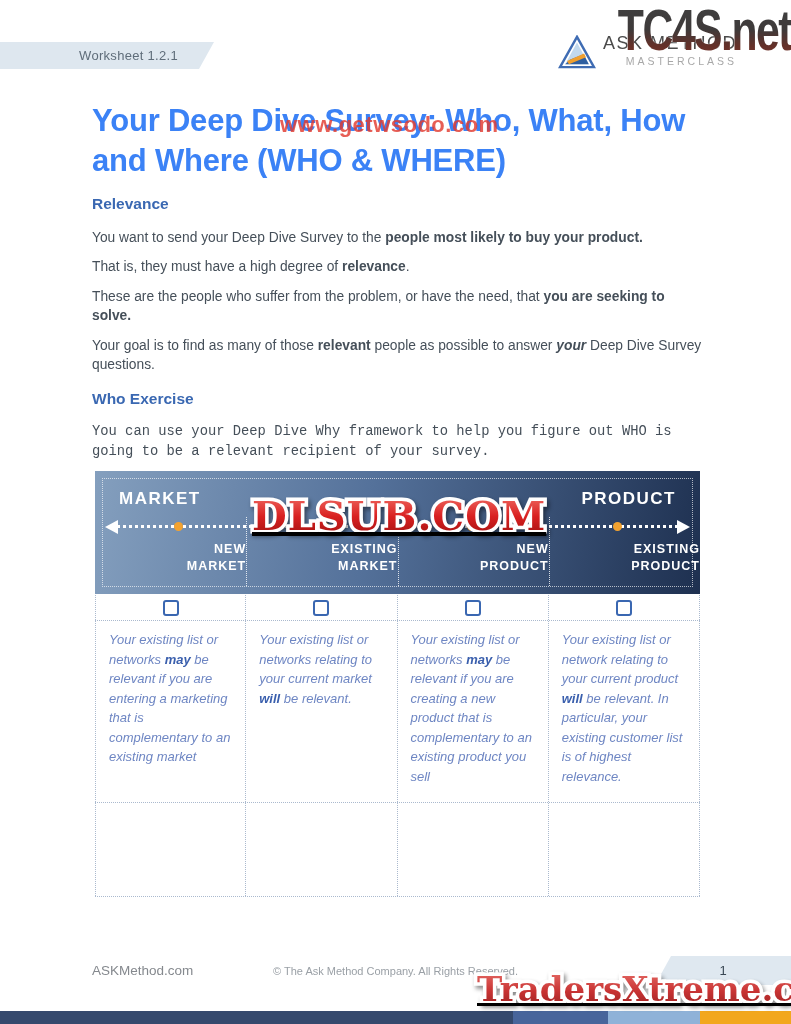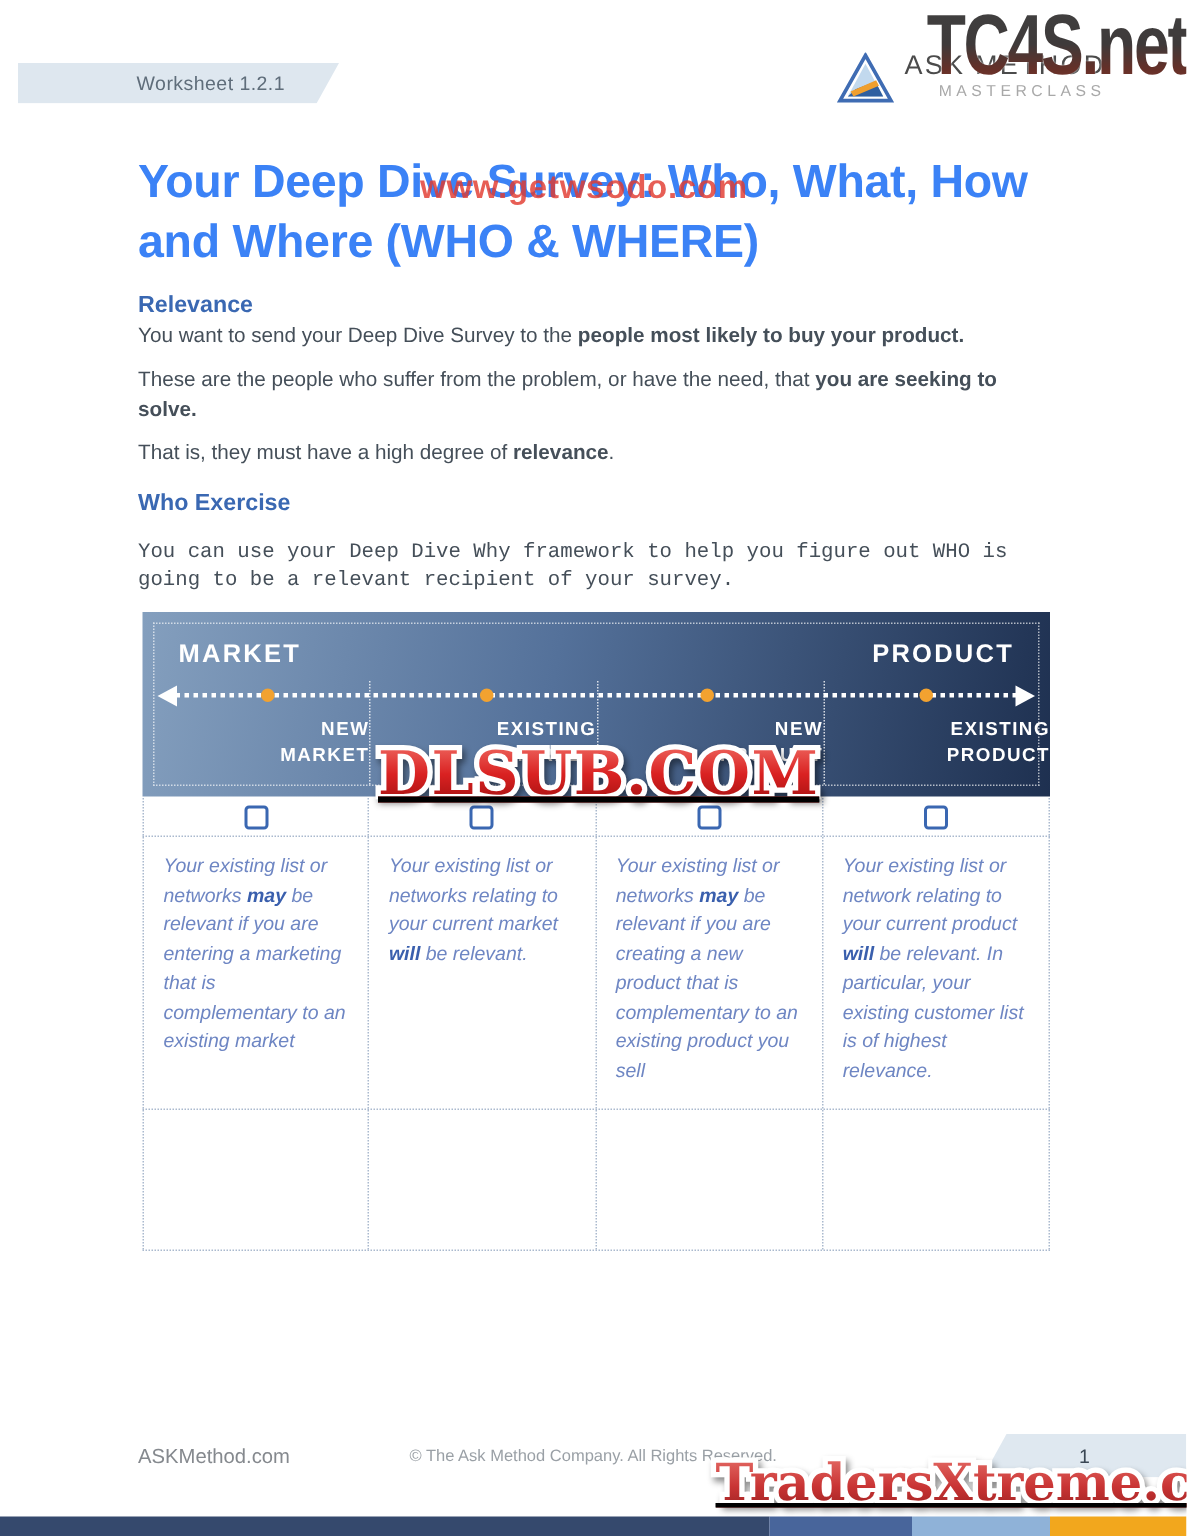--- a/index.html
+++ b/index.html
@@ -3,21 +3,21 @@
 <meta charset="utf-8">
 <style>
   html,body{margin:0;padding:0;}
   body{
     width:791px;height:1024px;position:relative;overflow:hidden;
     background:#ffffff;font-family:"Liberation Sans",sans-serif;
     -webkit-font-smoothing:antialiased;
   }
   
   .ws-ribbon{
-    position:absolute;top:42px;left:12px;width:214px;height:27px;
+    position:absolute;top:42px;left:0;width:214px;height:27px;
     background:#dee7ef;
     clip-path:polygon(0 0,100% 0,calc(100% - 15px) 100%,0 100%);
     line-height:27px;text-align:right;padding-right:36px;box-sizing:border-box;
     color:#5f6d7a;font-size:13px;letter-spacing:.3px;
   }
   
   .logo{position:absolute;top:33px;left:558px;display:flex;align-items:flex-start;gap:7px;}
   .logo svg{display:block;margin-top:2px;}
   .logo-text{display:flex;flex-direction:column;}
   .logo-name{font-size:18px;color:#4b4b4b;letter-spacing:1.5px;line-height:20px;}
@@ -52,21 +52,21 @@
   
   .col{position:absolute;left:92px;top:0;width:618px;}
   h1.title{
     margin:101px 0 0;font-size:31px;line-height:1.3;color:#3b82f6;
     font-weight:bold;letter-spacing:-.2px;
   }
   h2.heading{margin:21px 0 0;font-size:22px;color:#2d4a73;font-weight:bold;}
   h3.blue{margin:13px 0 0;font-size:15.5px;color:#3a68b2;font-weight:bold;}
   h3.who{margin:15px 0 0;}
   .col p{margin:0 0 10px;font-size:13.8px;line-height:1.42;color:#454f59;width:614px;}
-  .col p.first{margin-top:1px;}
+  .col p.first{margin-top:15px;}
   .col p .b{font-weight:bold;}
   .col p .i{font-style:italic;}
   .col p.after-h{margin-top:14px;font-family:Liberation Mono, monospace;}
   
   .matrix{margin:10px 0 0 3px;width:605px;}
   .m-head{
     position:relative;height:123px;box-sizing:border-box;
     background:linear-gradient(100deg,#849fbe 0%,#54719a 45%,#1e3050 100%);
   }
   .m-head .inset{
@@ -140,22 +140,23 @@
     <span class="logo-sub">MASTERCLASS</span>
   </span>
 </div>
 
 <div class="wm-tc4s">TC4S.net</div>
 
 <div class="col">
   <h1 class="title">Your Deep Dive Survey: Who, What, How and Where (WHO &amp; WHERE)</h1>
   <h3 class="blue">Relevance</h3>
   <p class="first"><span>You want to send your Deep Dive Survey to the </span><span class="b">people most likely to buy your product.</span></p>
+  <p><span>That is, they must have a high degree of </span><span class="b">relevance</span><span>.</span></p>
   <p><span>These are the people who suffer from the problem, or have the need, that </span><span class="b">you are seeking to solve.</span></p>
-  <p><span>That is, they must have a high degree of </span><span class="b">relevance</span><span>.</span></p>
+  <p><span>Your goal is to find as many of those </span><span class="b">relevant</span><span> people as possible to answer </span><span class="b i">your</span><span> Deep Dive Survey questions.</span></p>
   <h3 class="blue who">Who Exercise</h3>
   <p class="after-h"><span>You can use your Deep Dive Why framework to help you figure out WHO is going to be a relevant recipient of your survey.</span></p>
 
   <div class="matrix">
     <div class="m-head">
       <div class="m-toprow">
         <span>MARKET</span>
         <span>PRODUCT</span>
       </div>
       <div class="m-arrow">

